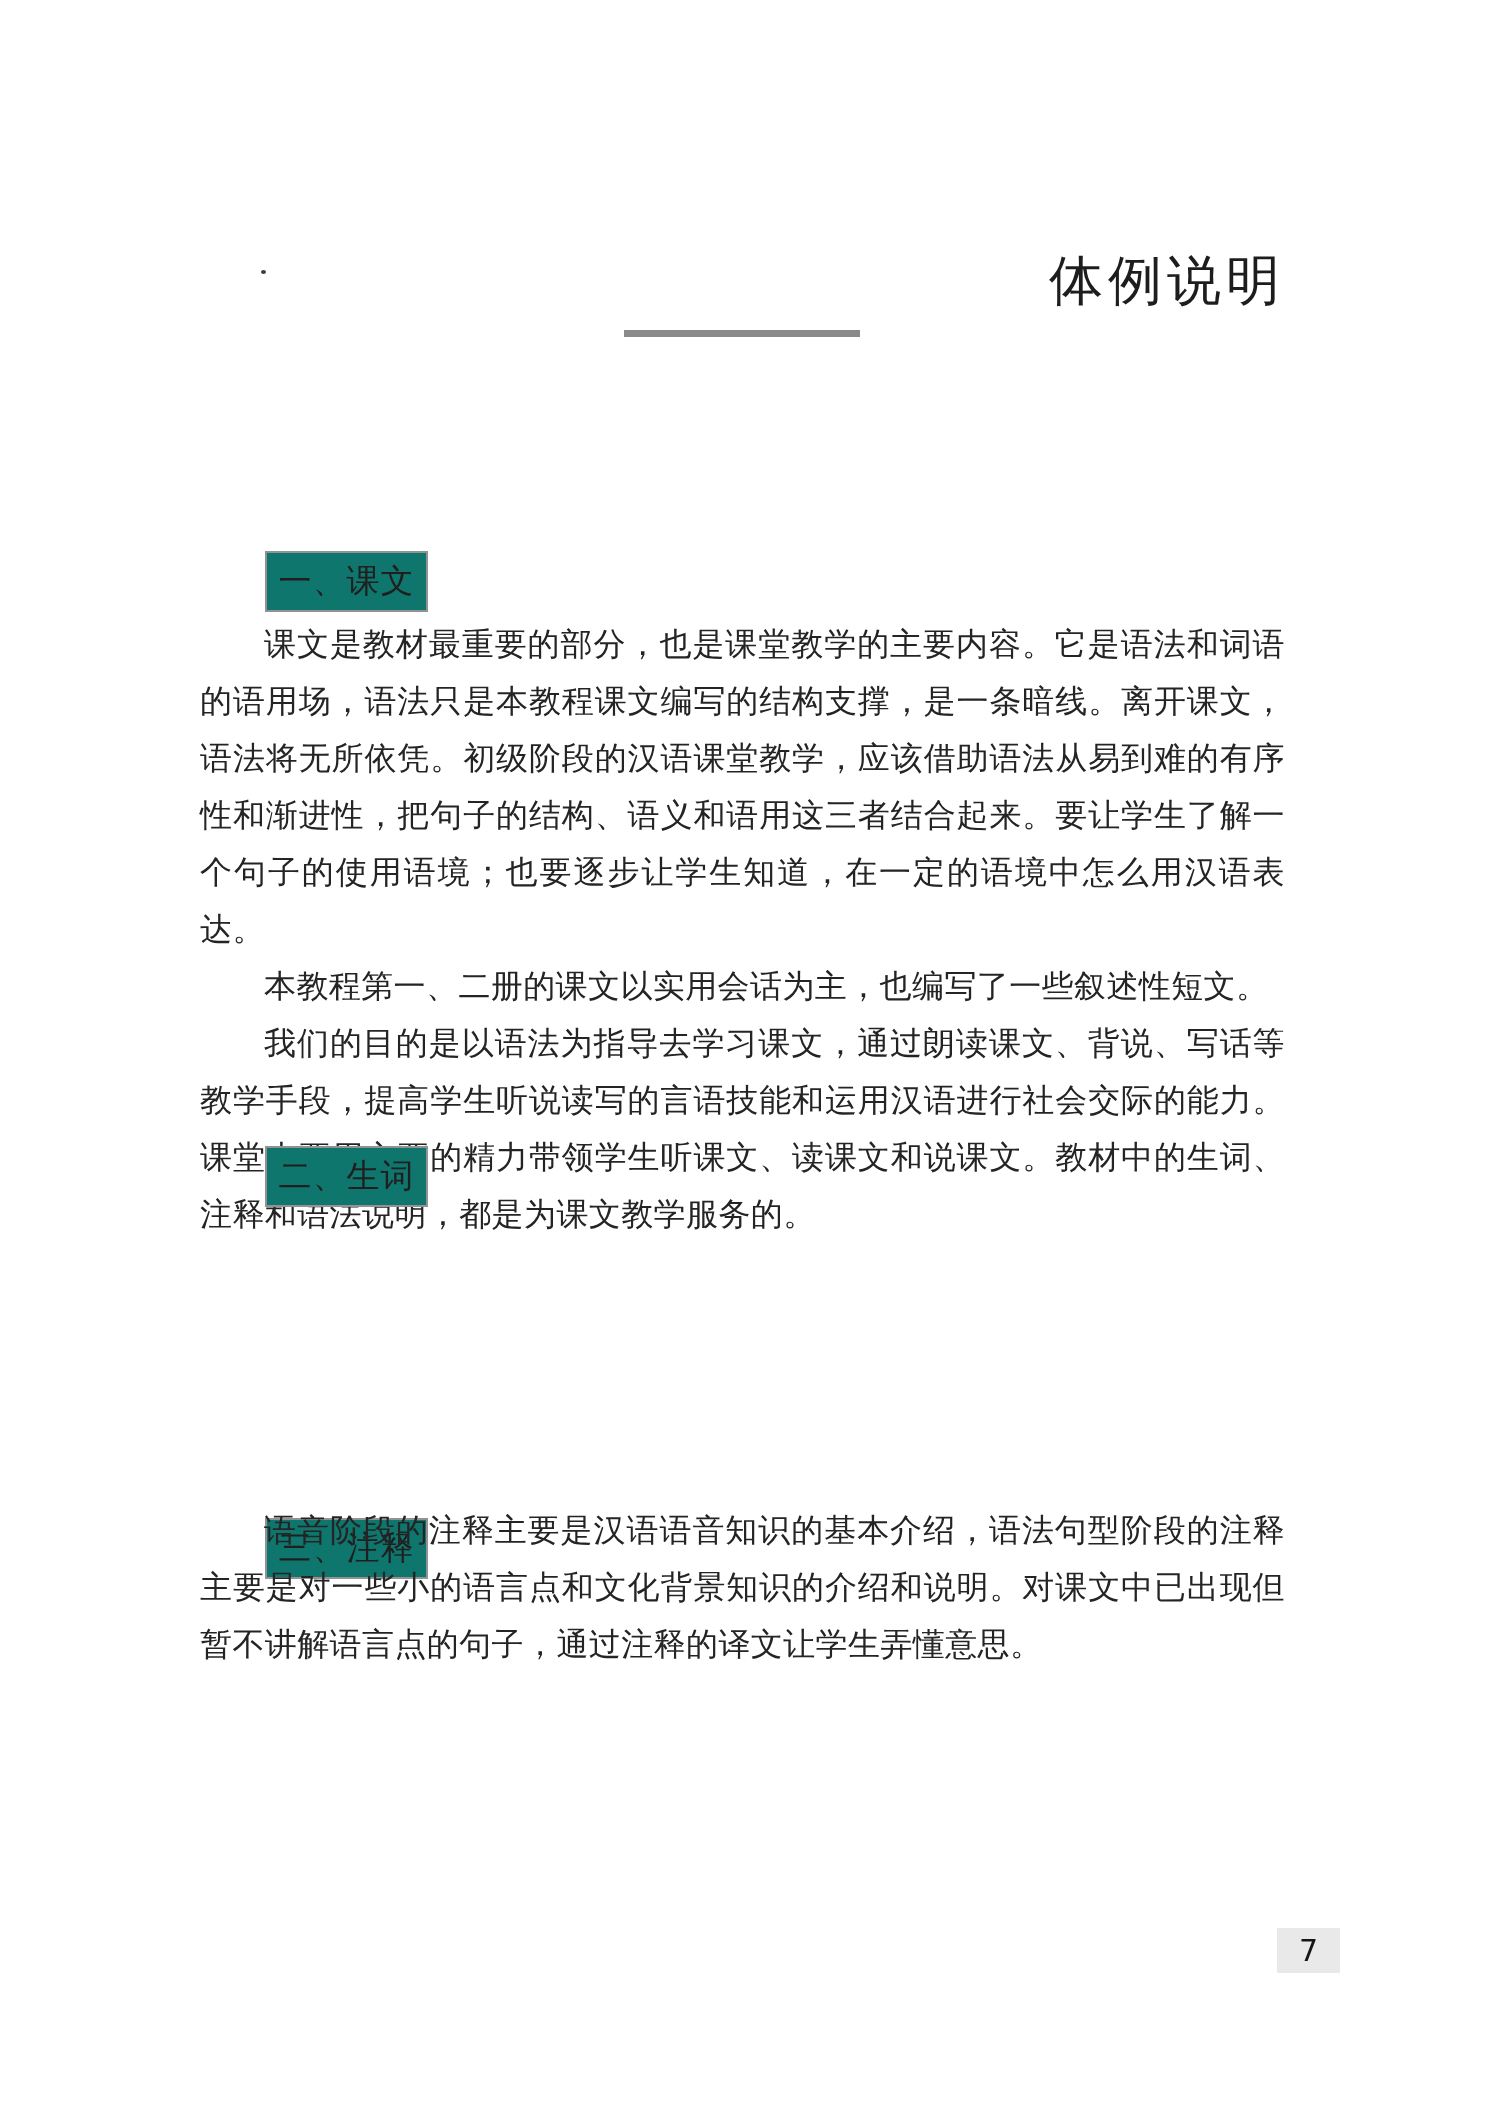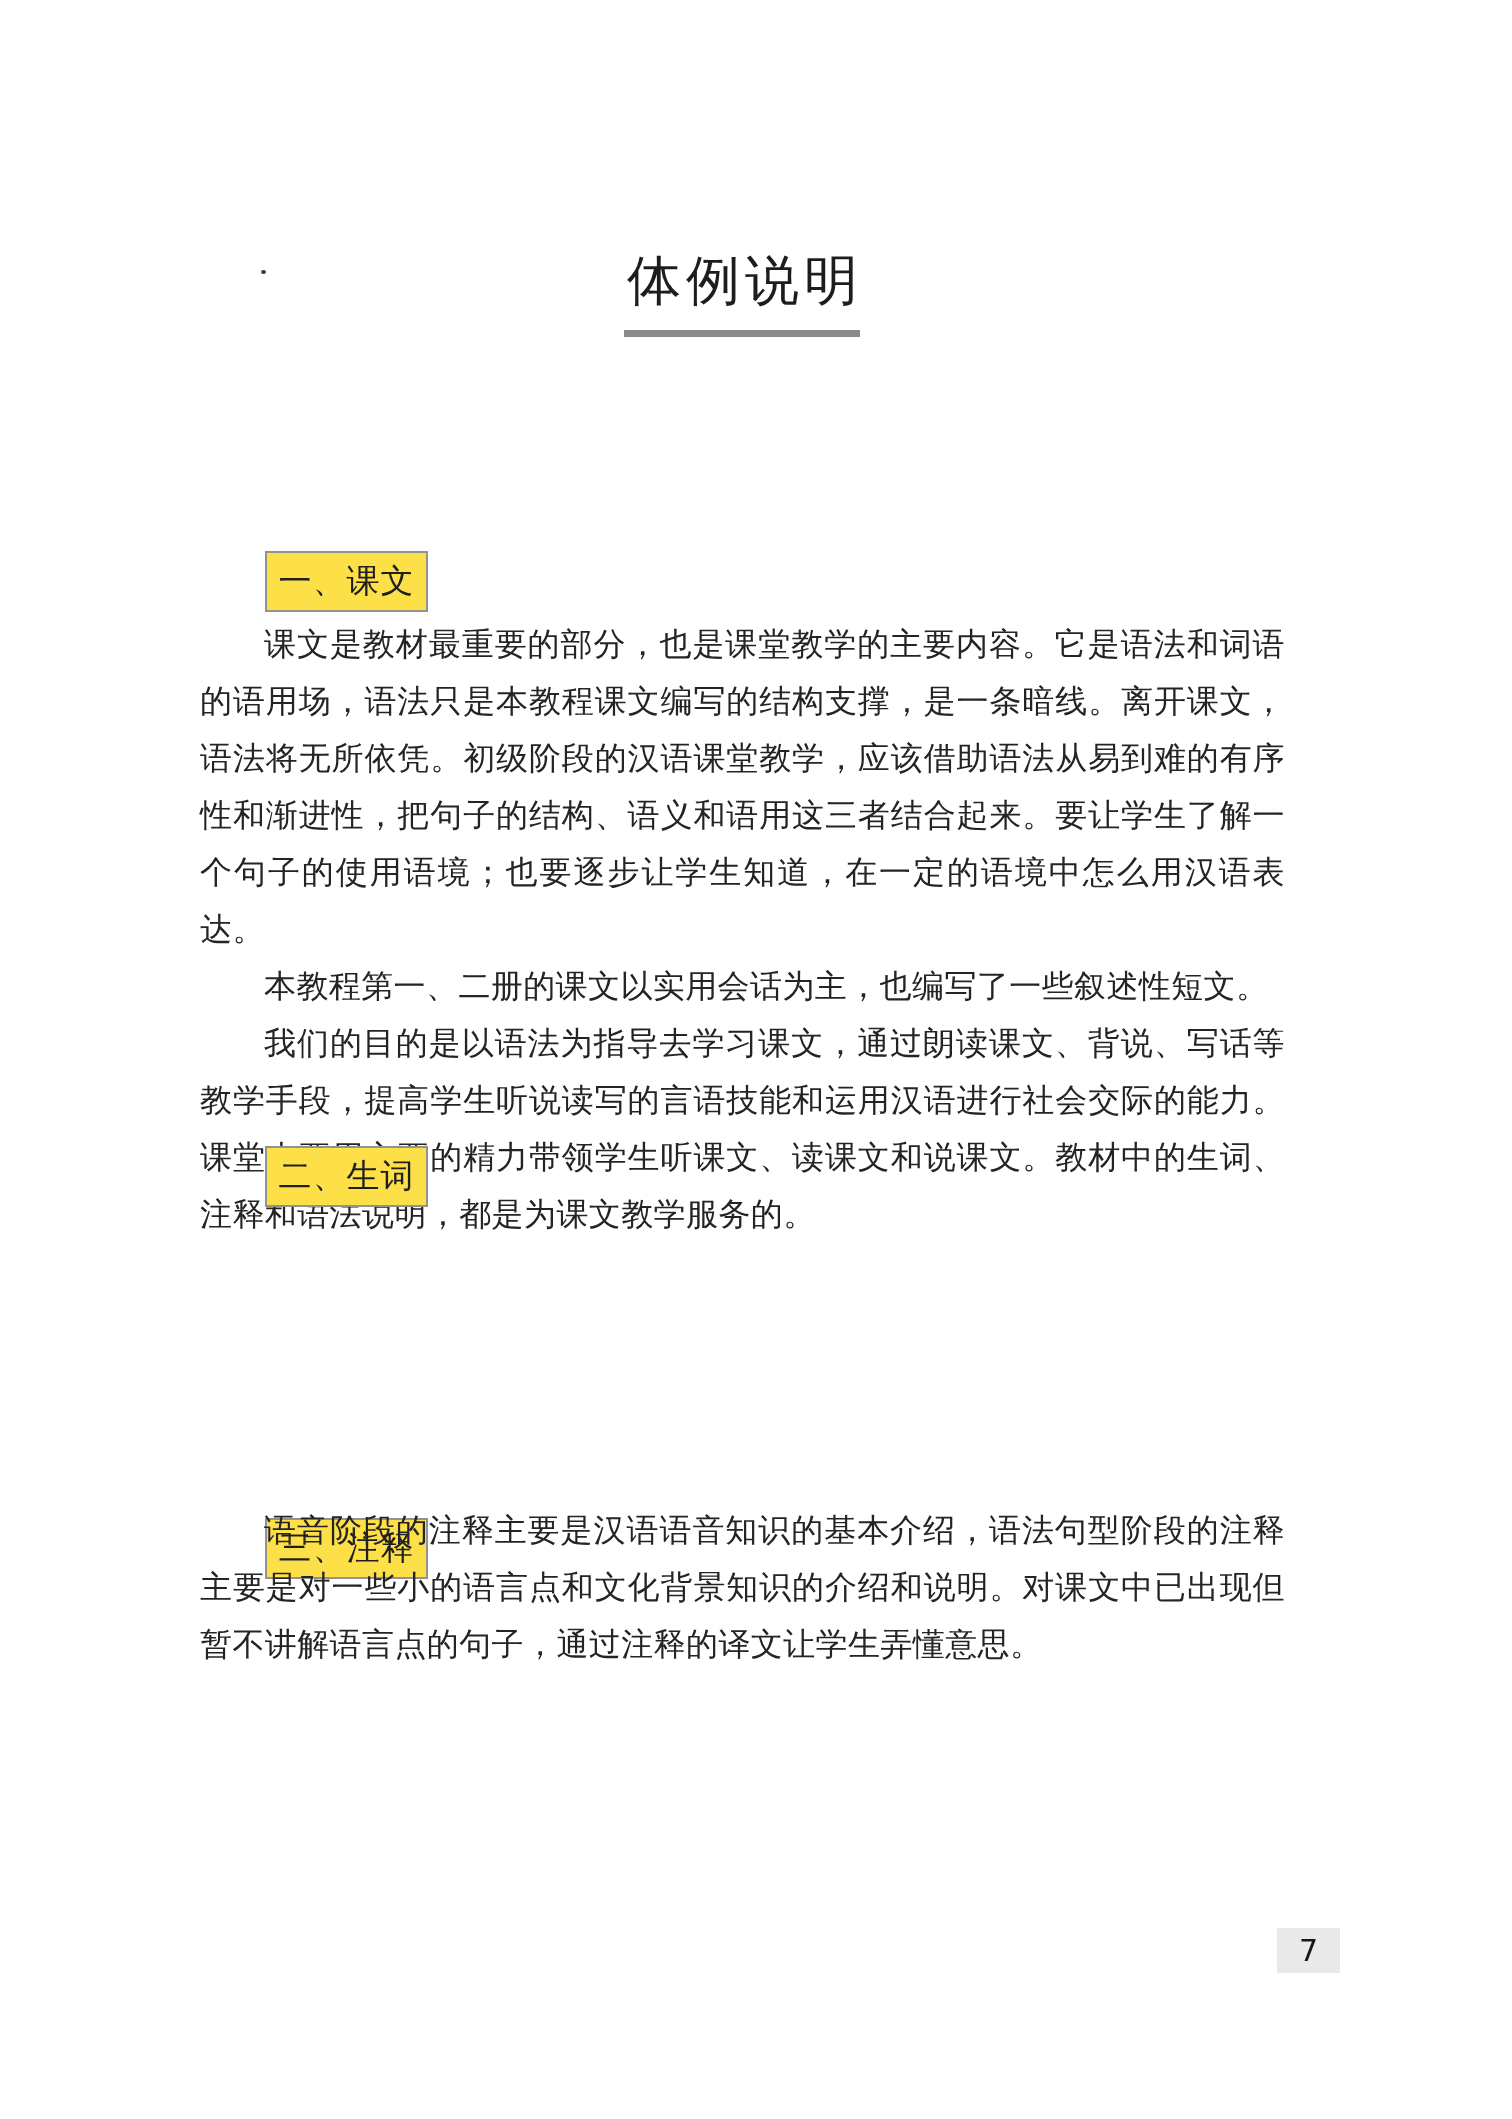--- a/index.html
+++ b/index.html
@@ -24,21 +24,21 @@
     height: 4px;
     background: #3a3a3a;
     border-radius: 50%;
   }
   .title {
     position: absolute;
     left: 200px;
     top: 250px;
     width: 1085px;
     margin: 0;
-    text-align: center;
+    text-align: right;
     font-size: 54px;
     font-weight: normal;
     line-height: 62px;
     letter-spacing: 5px;
     text-indent: 5px;
     color: #1d1d1d;
   }
   .title-underline {
     position: absolute;
     left: 624px;
@@ -67,21 +67,21 @@
     position: absolute;
     left: 0;
     width: 1085px;
   }
   .sec-heading {
     position: absolute;
     left: 65px;
     width: 163px;
     height: 61px;
     box-sizing: border-box;
-    background: #fde047;
+    background: #0f766e;
     border: 2px solid #929292;
     display: flex;
     align-items: center;
     justify-content: center;
     font-size: 33px;
     letter-spacing: 1px;
     color: #1f1f1f;
   }
   .page-number {
     position: absolute;

